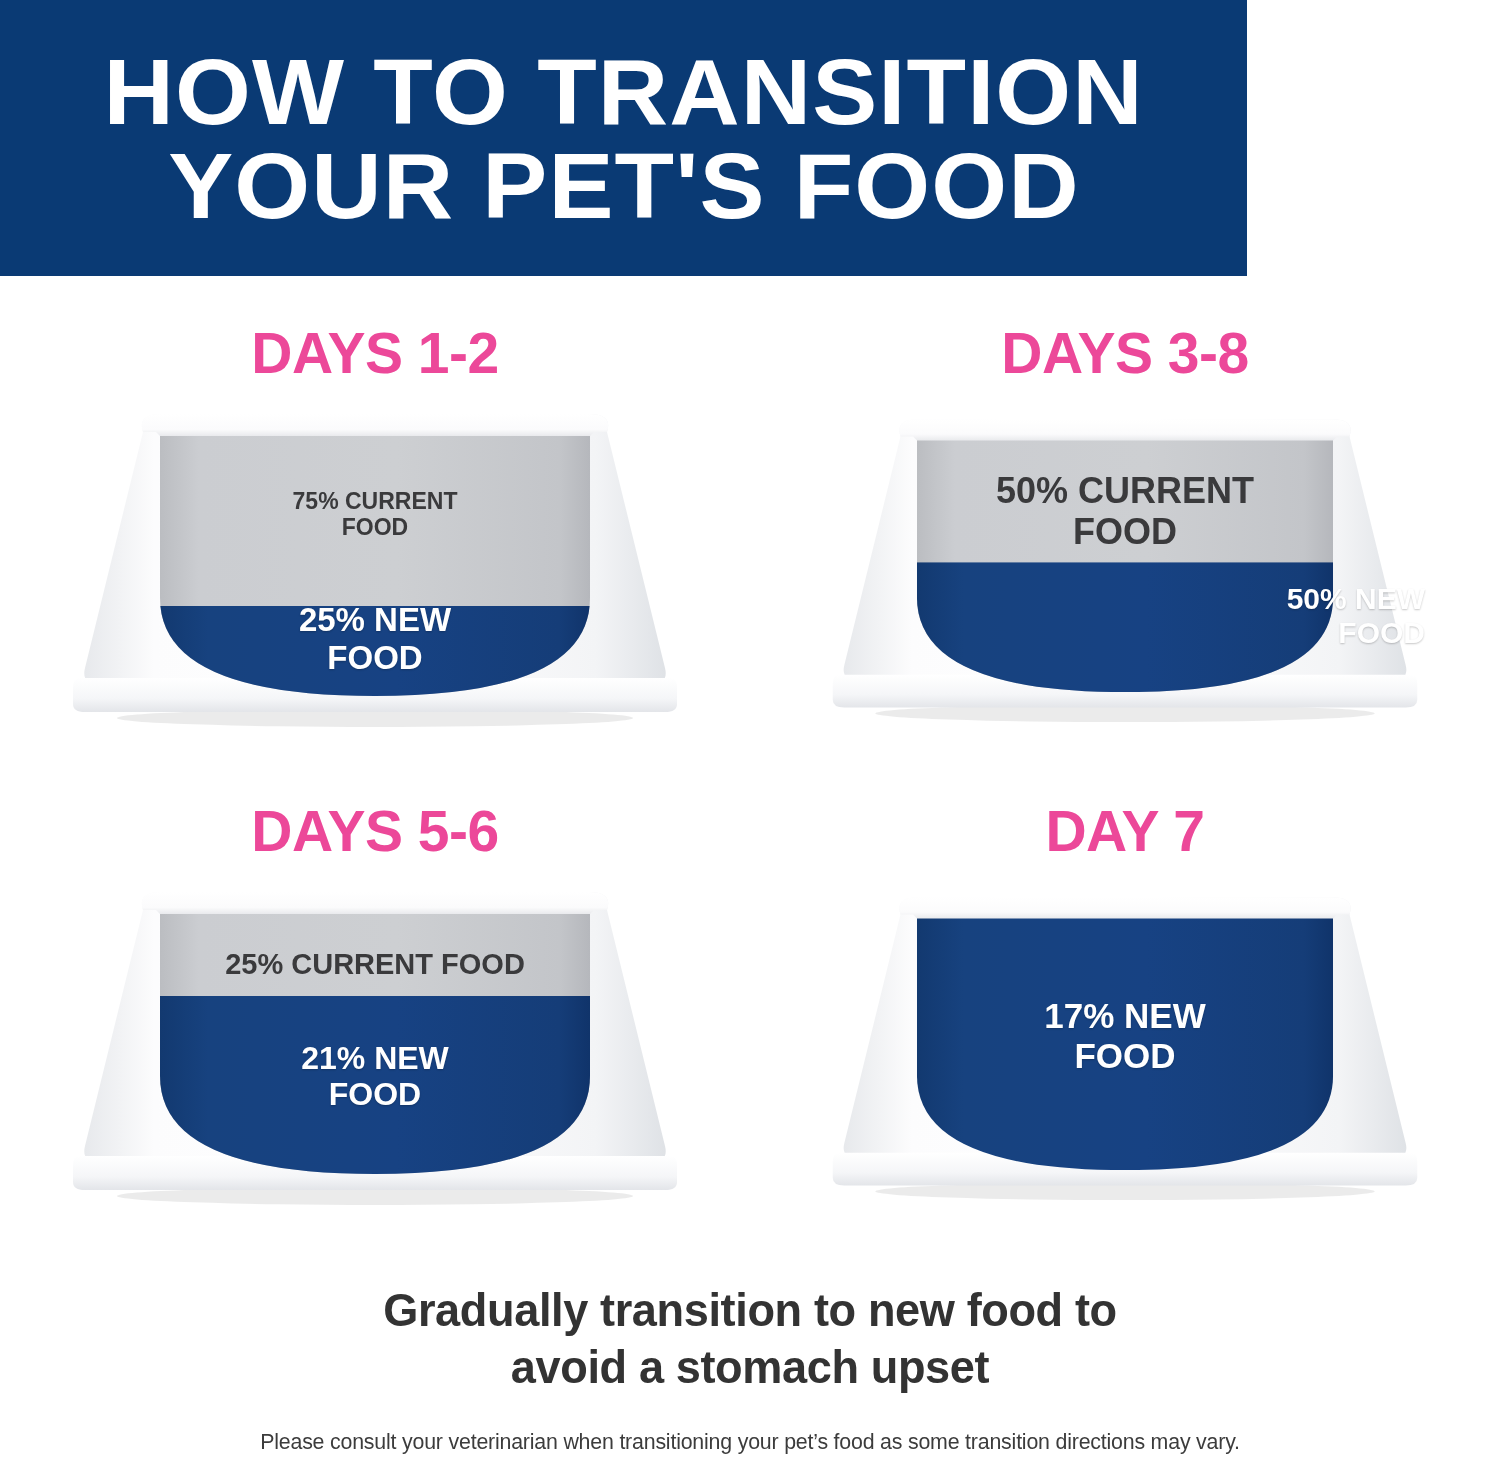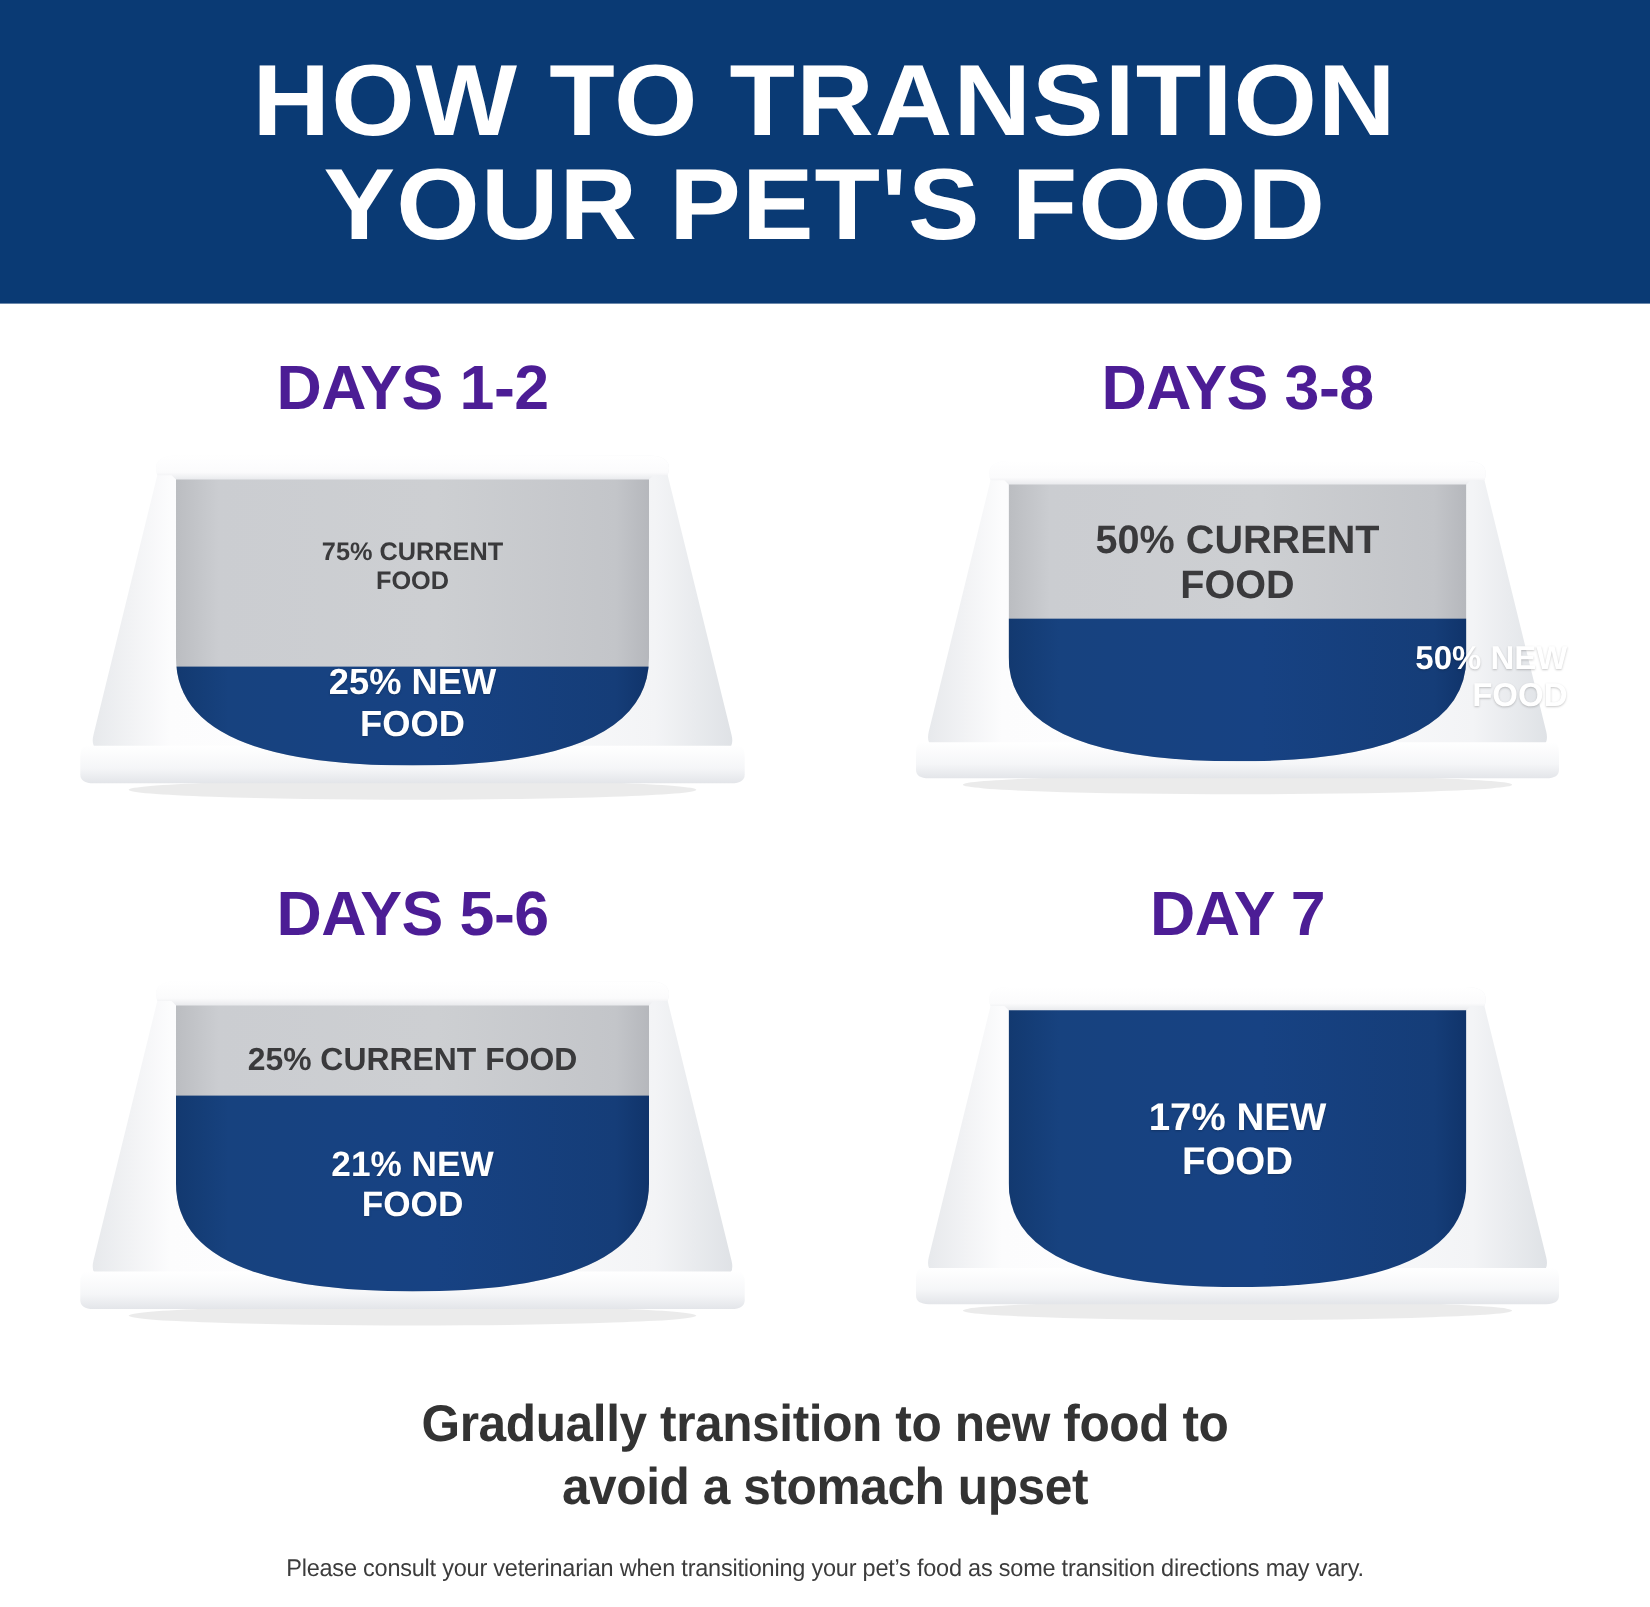--- a/index.html
+++ b/index.html
@@ -10,21 +10,21 @@
   body {
     width: 1500px;
     height: 1461px;
     font-family: "Liberation Sans", sans-serif;
     overflow: hidden;
     position: relative;
   }
 
   
   .banner {
-    width: 1500px;
+    width: 1247px;
     height: 276px;
     background: #0a3a74;
     display: flex;
     flex-direction: column;
     align-items: center;
     justify-content: center;
     box-sizing: border-box;
     padding-top: 4px;
   }
   .banner-line {
@@ -49,21 +49,21 @@
     grid-template-columns: 750px 750px;
     grid-template-rows: 478px 478px;
   }
   .card {
     position: relative;
     display: flex;
     flex-direction: column;
     align-items: center;
   }
   .card-title {
-    color: #4c1d95;
+    color: #ec4899;
     font-family: "Liberation Sans", sans-serif;
     font-weight: bold;
     font-size: 57px;
     letter-spacing: -0.5px;
     margin: 0 0 24px 0;
     text-align: right;
     white-space: nowrap;
   }
   .bowl-wrap {
     position: relative;
@@ -114,21 +114,21 @@
   .c3 .lbl-new     { top: 152px; font-size: 32px; }
 
   .c4 .lbl-new     { top: 108px; font-size: 35px; }
 
   
   .footer {
     position: absolute;
     left: 0;
     right: 0;
     bottom: 0;
-    padding-bottom: 22px;
+    padding-bottom: 6px;
     text-align: center;
   }
   .footer-headline {
     color: #333333;
     font-family: "Liberation Sans", sans-serif;
     font-weight: bold;
     font-size: 47px;
     line-height: 1.2;
     letter-spacing: -0.4px;
     margin: 0 0 34px 0;

